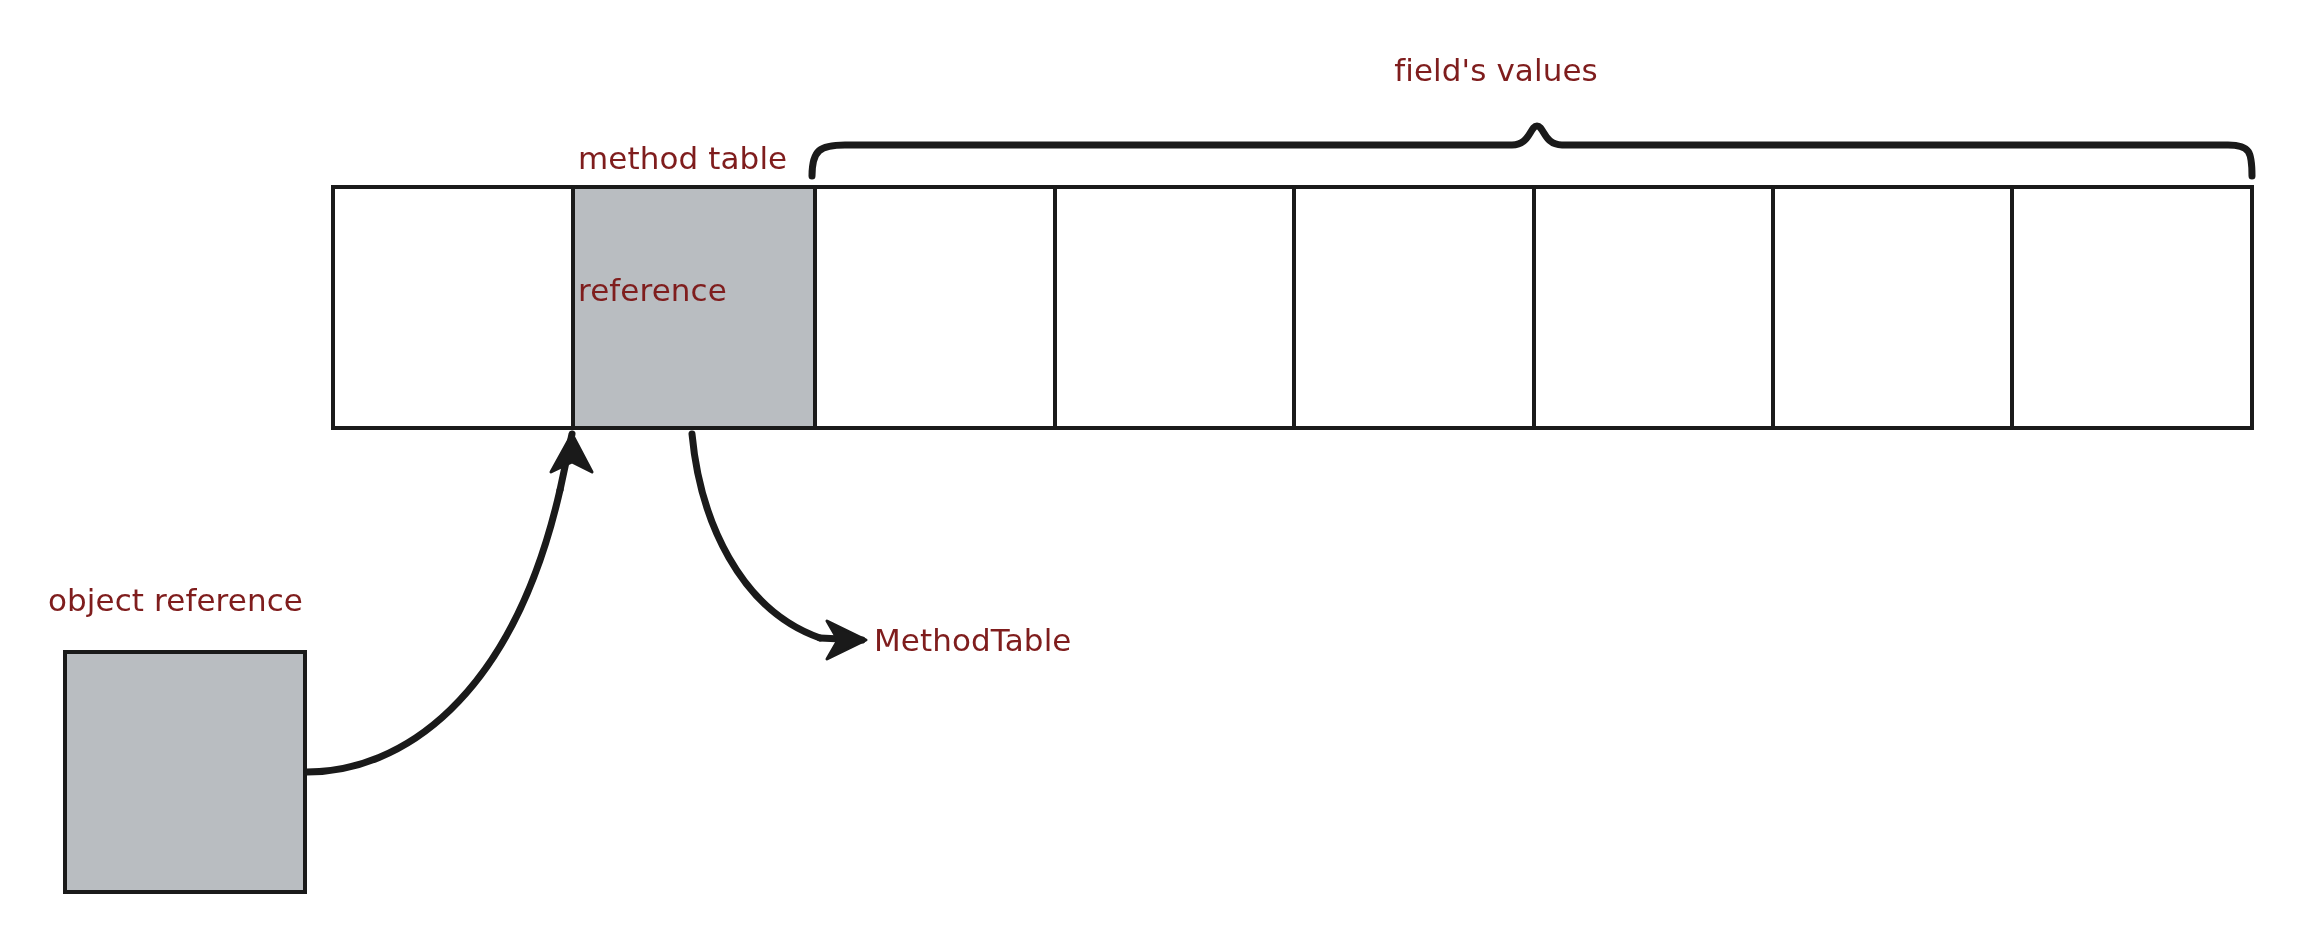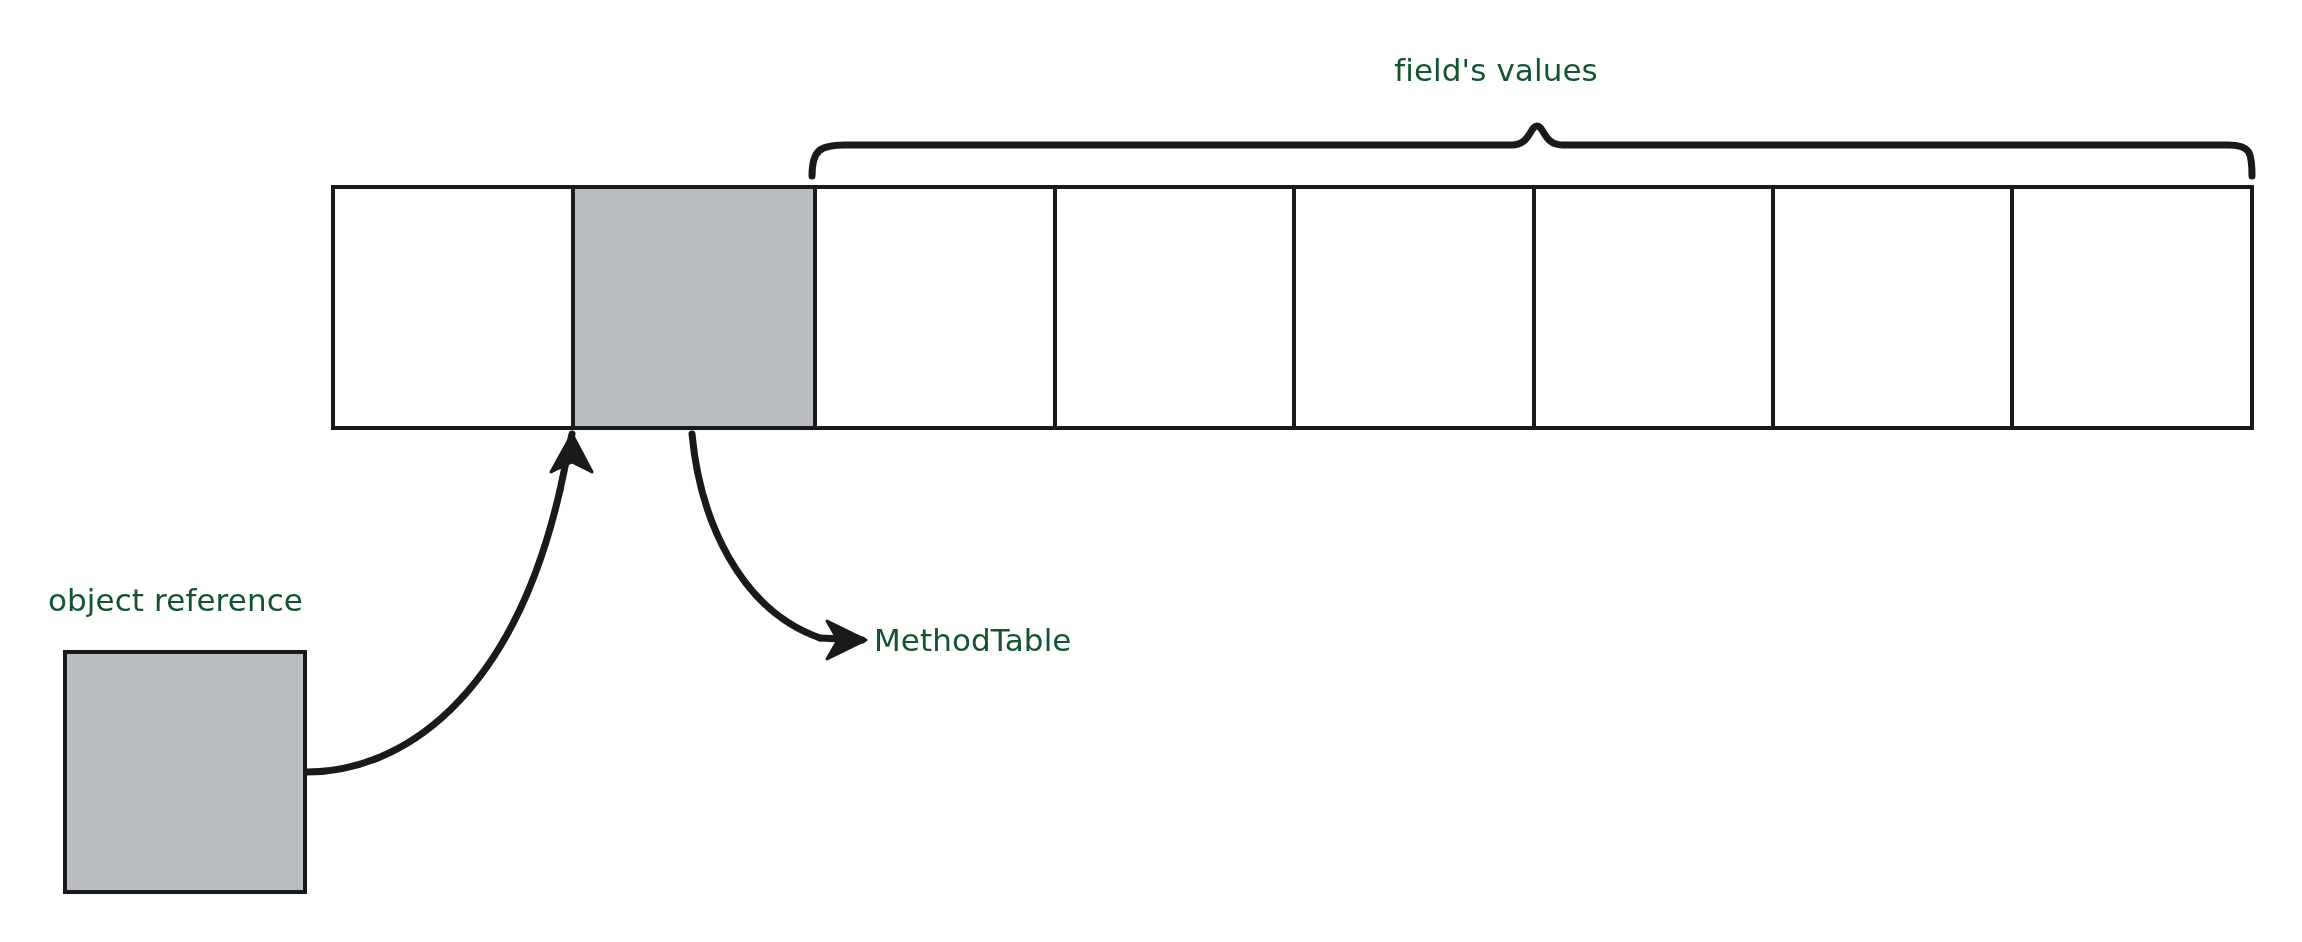--- a/index.html
+++ b/index.html
@@ -25,21 +25,21 @@
     top: 0;
     width: 2302px;
     height: 942px;
     display: block;
   }
   .diagram-label {
     position: absolute;
     font-family: "DejaVu Sans", sans-serif;
     font-size: 31px;
     line-height: 44px;
-    color: #14532d;
+    color: #7f1d1d;
     white-space: pre;
     letter-spacing: 0.1px;
   }
   #label-method-table-reference {
     left: 578px;
     top: 48px;
     text-align: left;
   }
   #label-fields-values {
     left: 1496px;
@@ -108,20 +108,22 @@
 
     <g>
       <path d="M 692 434
                C 700 520, 740 610, 820 638" fill="none" stroke="#1a1a1a" stroke-width="7" stroke-linecap="round"></path>
       <path d="M 820 638 L 862 640" fill="none" stroke="#1a1a1a" stroke-width="7" stroke-linecap="round"></path>
       <path d="M 866 640 L 827 621 L 838 640 L 827 659 Z" fill="#1a1a1a" stroke="#1a1a1a" stroke-width="3" stroke-linejoin="round"></path>
     </g>
   </svg>
 
   <div class="diagram-label" id="label-method-table-reference">
+    <div>method table</div>
+    <div>reference</div>
   </div>
 
   <div class="diagram-label" id="label-fields-values">field's values</div>
 
   <div class="diagram-label" id="label-method-table-target">MethodTable</div>
 
   <div class="diagram-label" id="label-object-reference">object reference</div>
 
 </div>
 

